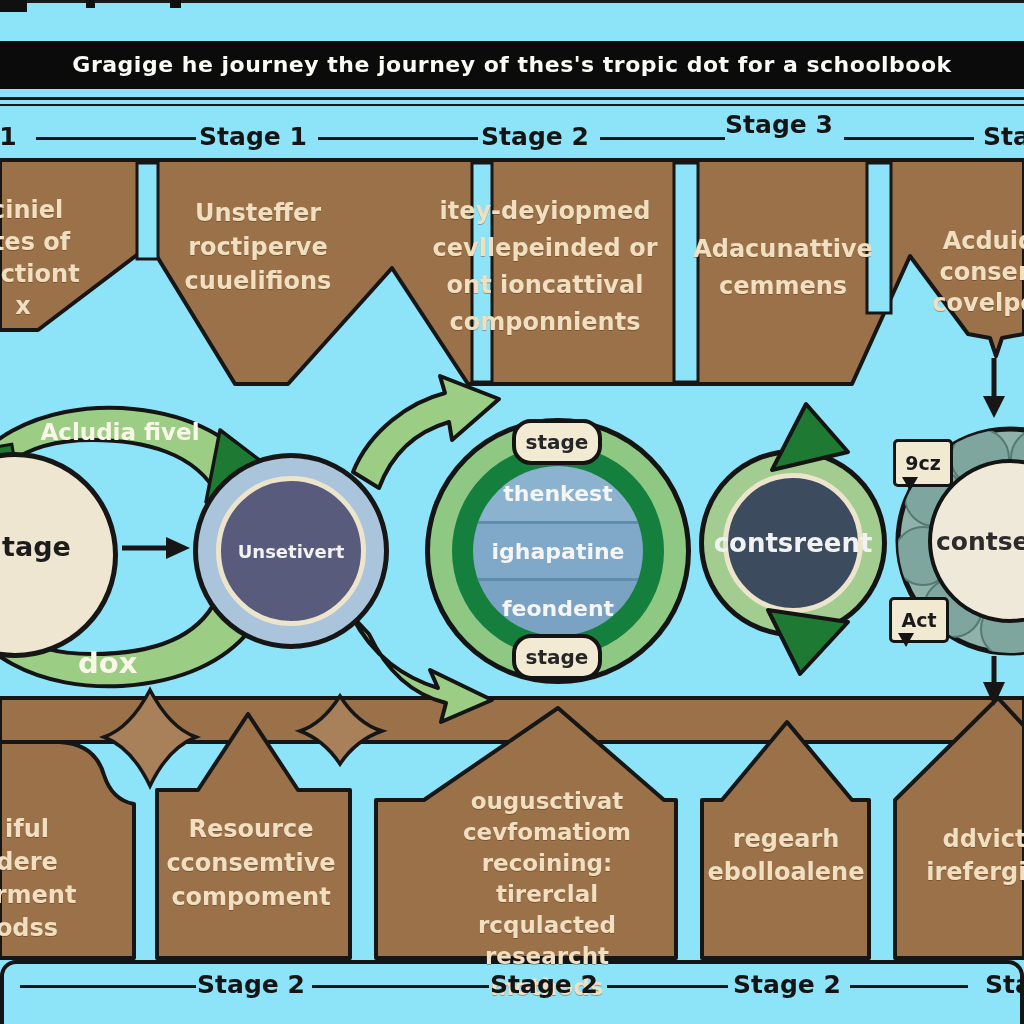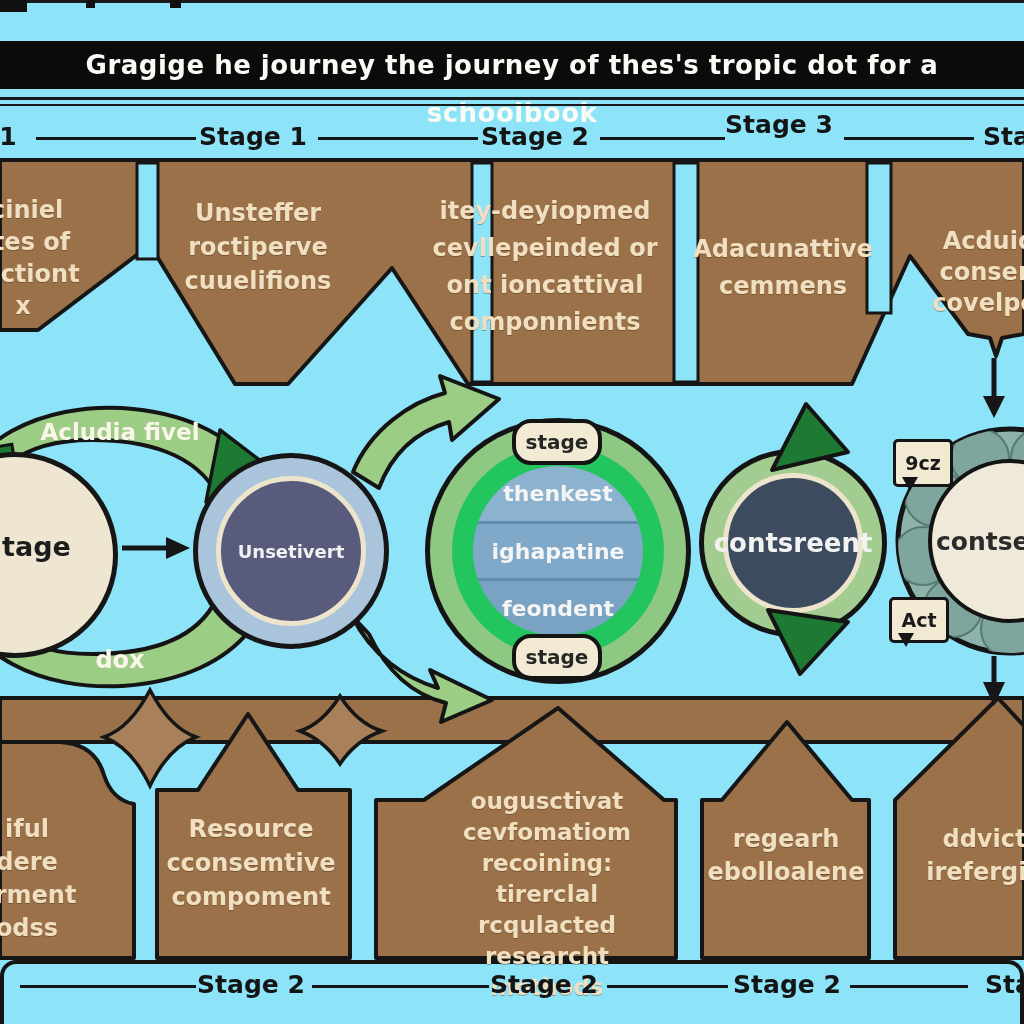--- a/index.html
+++ b/index.html
@@ -2,21 +2,21 @@
 <html><head>
 <meta charset="utf-8">
 <style>
   html,body{margin:0;padding:0;background:#666;}
   .scene{position:relative;width:1024px;height:1024px;background:#8DE3F8;overflow:hidden;
          font-family:"DejaVu Sans",sans-serif;}
   .abs{position:absolute;}
   .bgsvg{position:absolute;left:0;top:0;z-index:1;}
   .oversvg{position:absolute;left:0;top:0;z-index:6;pointer-events:none;}
   .titlebar{left:0;top:41px;width:1024px;height:48px;background:#0B0B0B;color:#FBFBF6;
-            font-size:26px;font-weight:600;text-align:center;line-height:48px;letter-spacing:.5px;}
+            font-size:22px;font-weight:600;text-align:center;line-height:48px;letter-spacing:.5px;}
   .rule{left:0;width:1024px;background:#1A1A1A;}
   .seg{position:absolute;height:3px;background:#161616;z-index:4;}
   .stage-label{position:absolute;font-size:25px;font-weight:700;color:#141414;text-align:center;z-index:4;}
   .btext{position:absolute;font-weight:600;color:#F0DFC0;font-size:24px;text-align:center;z-index:4;
          text-shadow:0 1px 0 rgba(60,35,10,.35);}
   .circle{position:absolute;border-radius:50%;display:flex;align-items:center;justify-content:center;z-index:4;}
   .nlabel{font-weight:600;text-align:center;}
   .pill{position:absolute;background:#F2EAD3;border:4px solid #141414;border-radius:19px;
         display:flex;align-items:center;justify-content:center;font-size:20px;font-weight:600;color:#262626;z-index:5;}
   .bubble{position:absolute;background:#F2E9D2;border:3px solid #141414;border-radius:5px;
@@ -152,30 +152,30 @@
   </div>
   <div class="btext" style="left:918px;top:226px;width:150px;line-height:31px;">
     <div>Acduidi</div>
     <div>consent</div>
     <div>covelpen</div>
   </div>
 
   <div class="circle" style="left:-88px;top:452px;width:196px;height:196px;background:#EFE6D2;border:5px solid #161616;"></div>
   <div class="abs" style="left:2px;top:531px;font-size:27px;font-weight:700;color:#1C1C1C;z-index:5;">tage</div>
   <div class="abs" style="left:40px;top:419px;width:160px;text-align:center;font-size:23px;font-weight:600;color:#FAF7EA;z-index:5;">Acludia fivel</div>
-  <div class="abs" style="left:78px;top:646px;width:84px;text-align:center;font-size:24px;font-weight:600;color:#FAF7EA;z-index:5;">dox</div>
+  <div class="abs" style="left:78px;top:646px;width:84px;text-align:left;font-size:29px;font-weight:600;color:#FAF7EA;z-index:5;">dox</div>
 
   <div class="circle" style="left:193px;top:453px;width:186px;height:186px;background:#A9C4DB;border:5px solid #161616;">
     <div class="circle" style="position:static;width:140px;height:140px;background:#585B7B;border:5px solid #EDE4CC;">
       <span class="nlabel" style="font-size:18px;color:#F2F2F2;">Unsetivert</span>
     </div>
   </div>
 
   <div class="circle" style="left:425px;top:418px;width:256px;height:256px;background:#8FC883;border:5px solid #141414;">
-    <div class="circle" style="position:static;width:212px;height:212px;background:#22c55e;">
+    <div class="circle" style="position:static;width:212px;height:212px;background:#15803d;">
       <div class="rows">
         <div style="background:#8BB2CE;">thenkest</div>
         <div style="background:#7FA8C9;border-top:3px solid #5E8CAD;">ighapatine</div>
         <div style="background:#7AA3C3;border-top:3px solid #5E8CAD;">feondent</div>
       </div>
     </div>
   </div>
   <div class="pill" style="left:512px;top:419px;width:82px;height:38px;">stage</div>
   <div class="pill" style="left:512px;top:634px;width:82px;height:38px;">stage</div>
 

